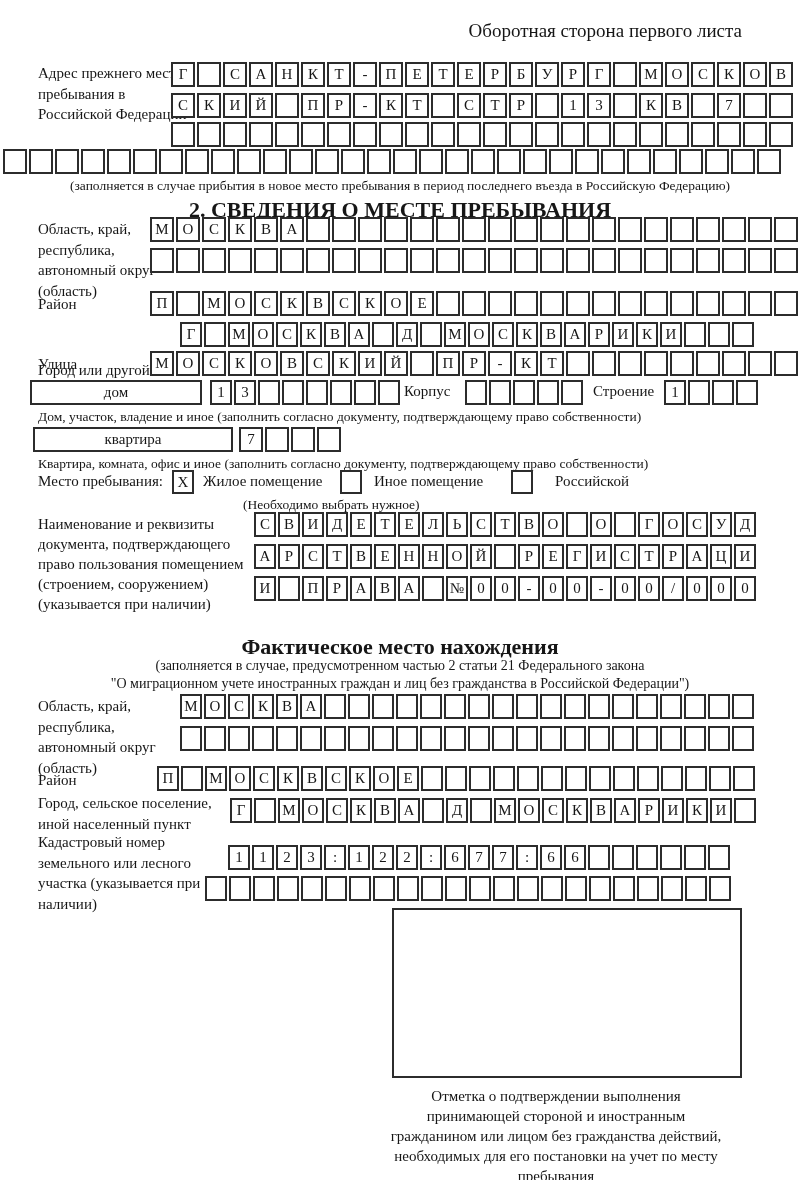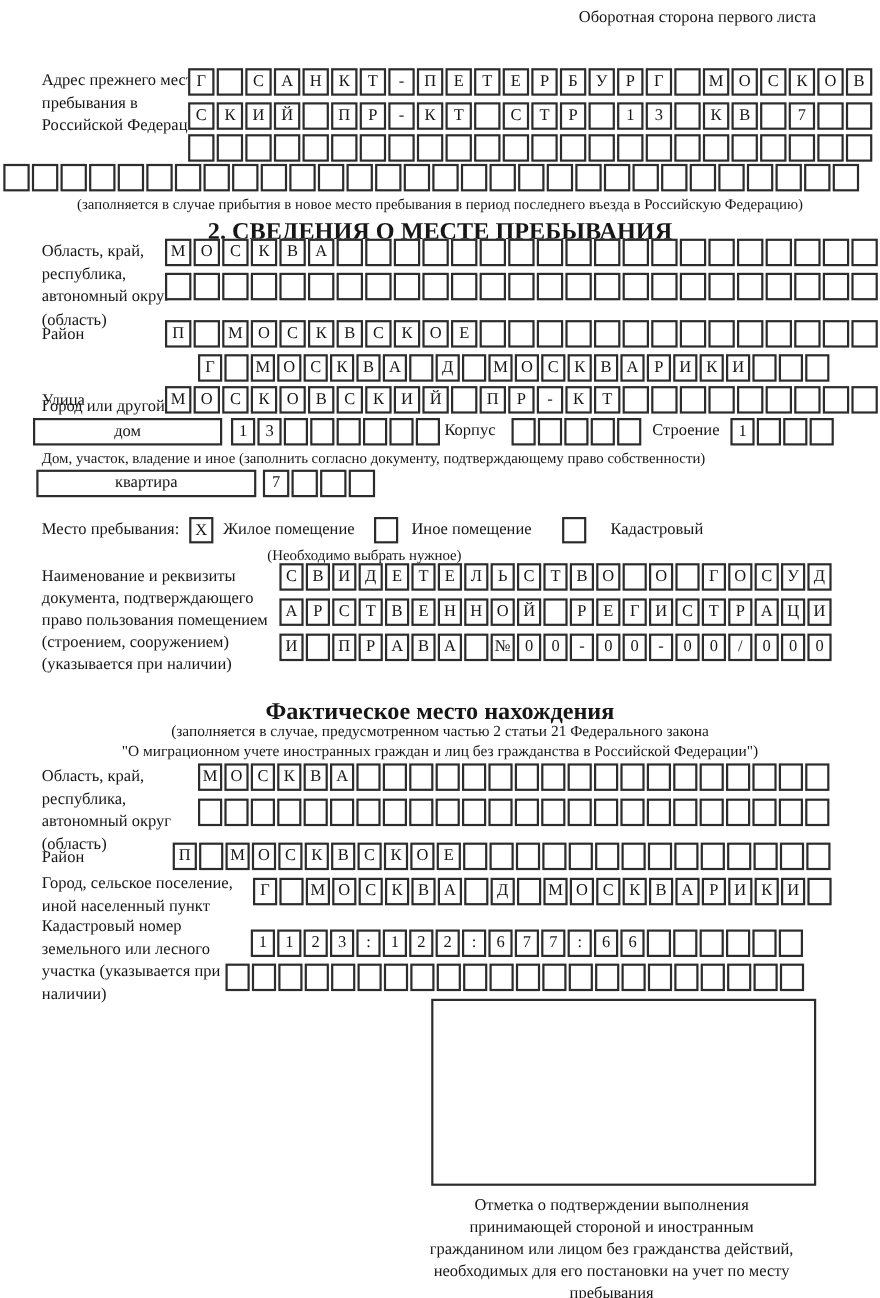--- a/index.html
+++ b/index.html
@@ -52,21 +52,21 @@
   .stamp-cap {
     font-size:15px; line-height:20px;
     width:336px; text-align:center;
   }
 </style>
 </head>
 <body>
 
 <div class="page">
 
-  <div class="abs" style="top:8px; right:58px; font-size:15px;">Оборотная сторона первого листа</div>
+  <div class="abs" style="top:20px; right:58px; font-size:19px;">Оборотная сторона первого листа</div>
 
   <div class="abs lbl" style="top:63px; left:38px; width:150px;">Адрес прежнего места пребывания в Российской Федерации</div>
   <div class="abs cells" style="top:62px; left:171px;">
       <span class="cell">Г</span>
       <span class="cell"></span>
       <span class="cell">С</span>
       <span class="cell">А</span>
       <span class="cell">Н</span>
       <span class="cell">К</span>
       <span class="cell">Т</span>
@@ -346,28 +346,29 @@
     </div>
   <div class="abs labelbox" style="top:427px; left:33px; width:200px;">квартира</div>
 
   <div class="abs cap" style="top:409px; left:38px;">Дом, участок, владение и иное (заполнить согласно документу, подтверждающему право собственности)</div>
   <div class="abs cells" style="top:427px; left:239px;">
       <span class="cell">7</span>
       <span class="cell"></span>
       <span class="cell"></span>
       <span class="cell"></span>
     </div>
+  <div class="abs cap" style="top:456px; left:38px;">Квартира, комната, офис и иное (заполнить согласно документу, подтверждающему право собственности)</div>
 
   <div class="abs opt" style="top:473px; left:38px;">Место пребывания:</div>
   <div class="abs chk" style="top:470px; left:172px;">X</div>
   <div class="abs opt" style="top:473px; left:203px;">Жилое помещение</div>
   <div class="abs chk" style="top:470px; left:340px;"></div>
   <div class="abs opt" style="top:473px; left:374px;">Иное помещение</div>
   <div class="abs chk" style="top:470px; left:511px;"></div>
-  <div class="abs opt" style="top:473px; left:555px;">Кадастровый</div>
+  <div class="abs opt" style="top:473px; left:555px;">Российской</div>
   <div class="abs cap" style="top:497px; left:243px;">(Необходимо выбрать нужное)</div>
 
   <div class="abs" style="top:514px; left:38px; width:222px; font-size:15px; line-height:20px;">Наименование и реквизиты документа, подтверждающего право пользования помещением (строением, сооружением) (указывается при наличии)</div>
   <div class="abs cells t" style="top:512px; left:254px;">
       <span class="cell">С</span>
       <span class="cell">В</span>
       <span class="cell">И</span>
       <span class="cell">Д</span>
       <span class="cell">Е</span>
       <span class="cell">Т</span>

